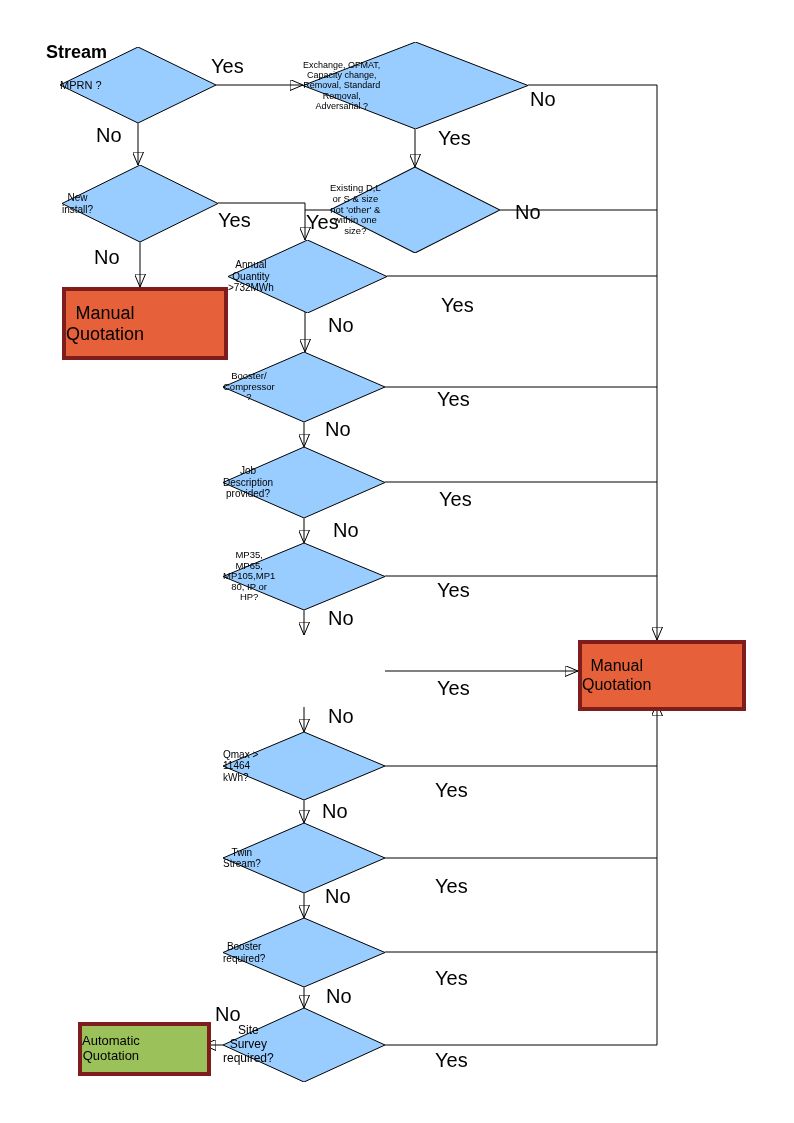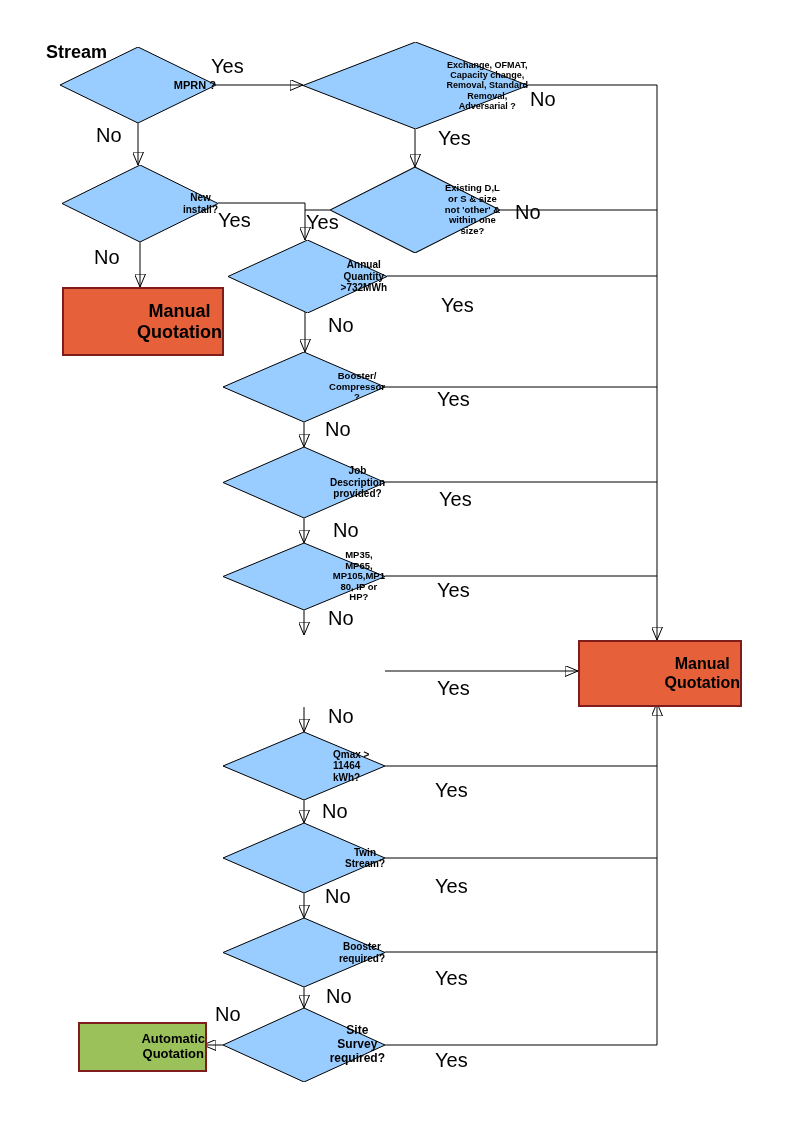--- a/index.html
+++ b/index.html
@@ -1,24 +1,24 @@
 <!DOCTYPE html>
 <html><head>
 <meta charset="utf-8">
 <style>
   html,body{margin:0;padding:0;background:#fff;}
   #canvas{position:relative;width:794px;height:1123px;background:#ffffff;overflow:hidden;
           font-family:"Liberation Sans", sans-serif;}
   #wires{position:absolute;left:0;top:0;width:794px;height:1123px;}
   #wires path{stroke:#000;stroke-width:1;fill:none;}
-  .node{position:absolute;display:flex;align-items:center;justify-content:flex-end;text-align:center;font-weight:bold;}
+  .node{position:absolute;display:flex;align-items:center;justify-content:flex-start;text-align:center;}
   .diamond .shape{position:absolute;left:0;top:0;width:100%;height:100%;}
   .diamond polygon{fill:#99CCFF;stroke:#000;stroke-width:1;vector-effect:non-scaling-stroke;}
   .node-text{position:relative;white-space:pre-line;line-height:1.15;color:#000;z-index:2;}
-  .rect-node{border:2px solid #7f1d1d;white-space:pre-line;line-height:1.15;color:#000;}
+  .rect-node{border:4px solid #7f1d1d;white-space:pre-line;line-height:1.15;color:#000;}
   .manual{background:#E6603A;}
   .auto{background:#9BC15A;}
   .edge-label{position:absolute;font-size:20px;color:#000;white-space:nowrap;}
   .start-label{position:absolute;font-size:18px;font-weight:bold;color:#000;}
   .ta-left{text-align:left;}
 </style>
 </head>
 <body>
 
 <div id="canvas">

